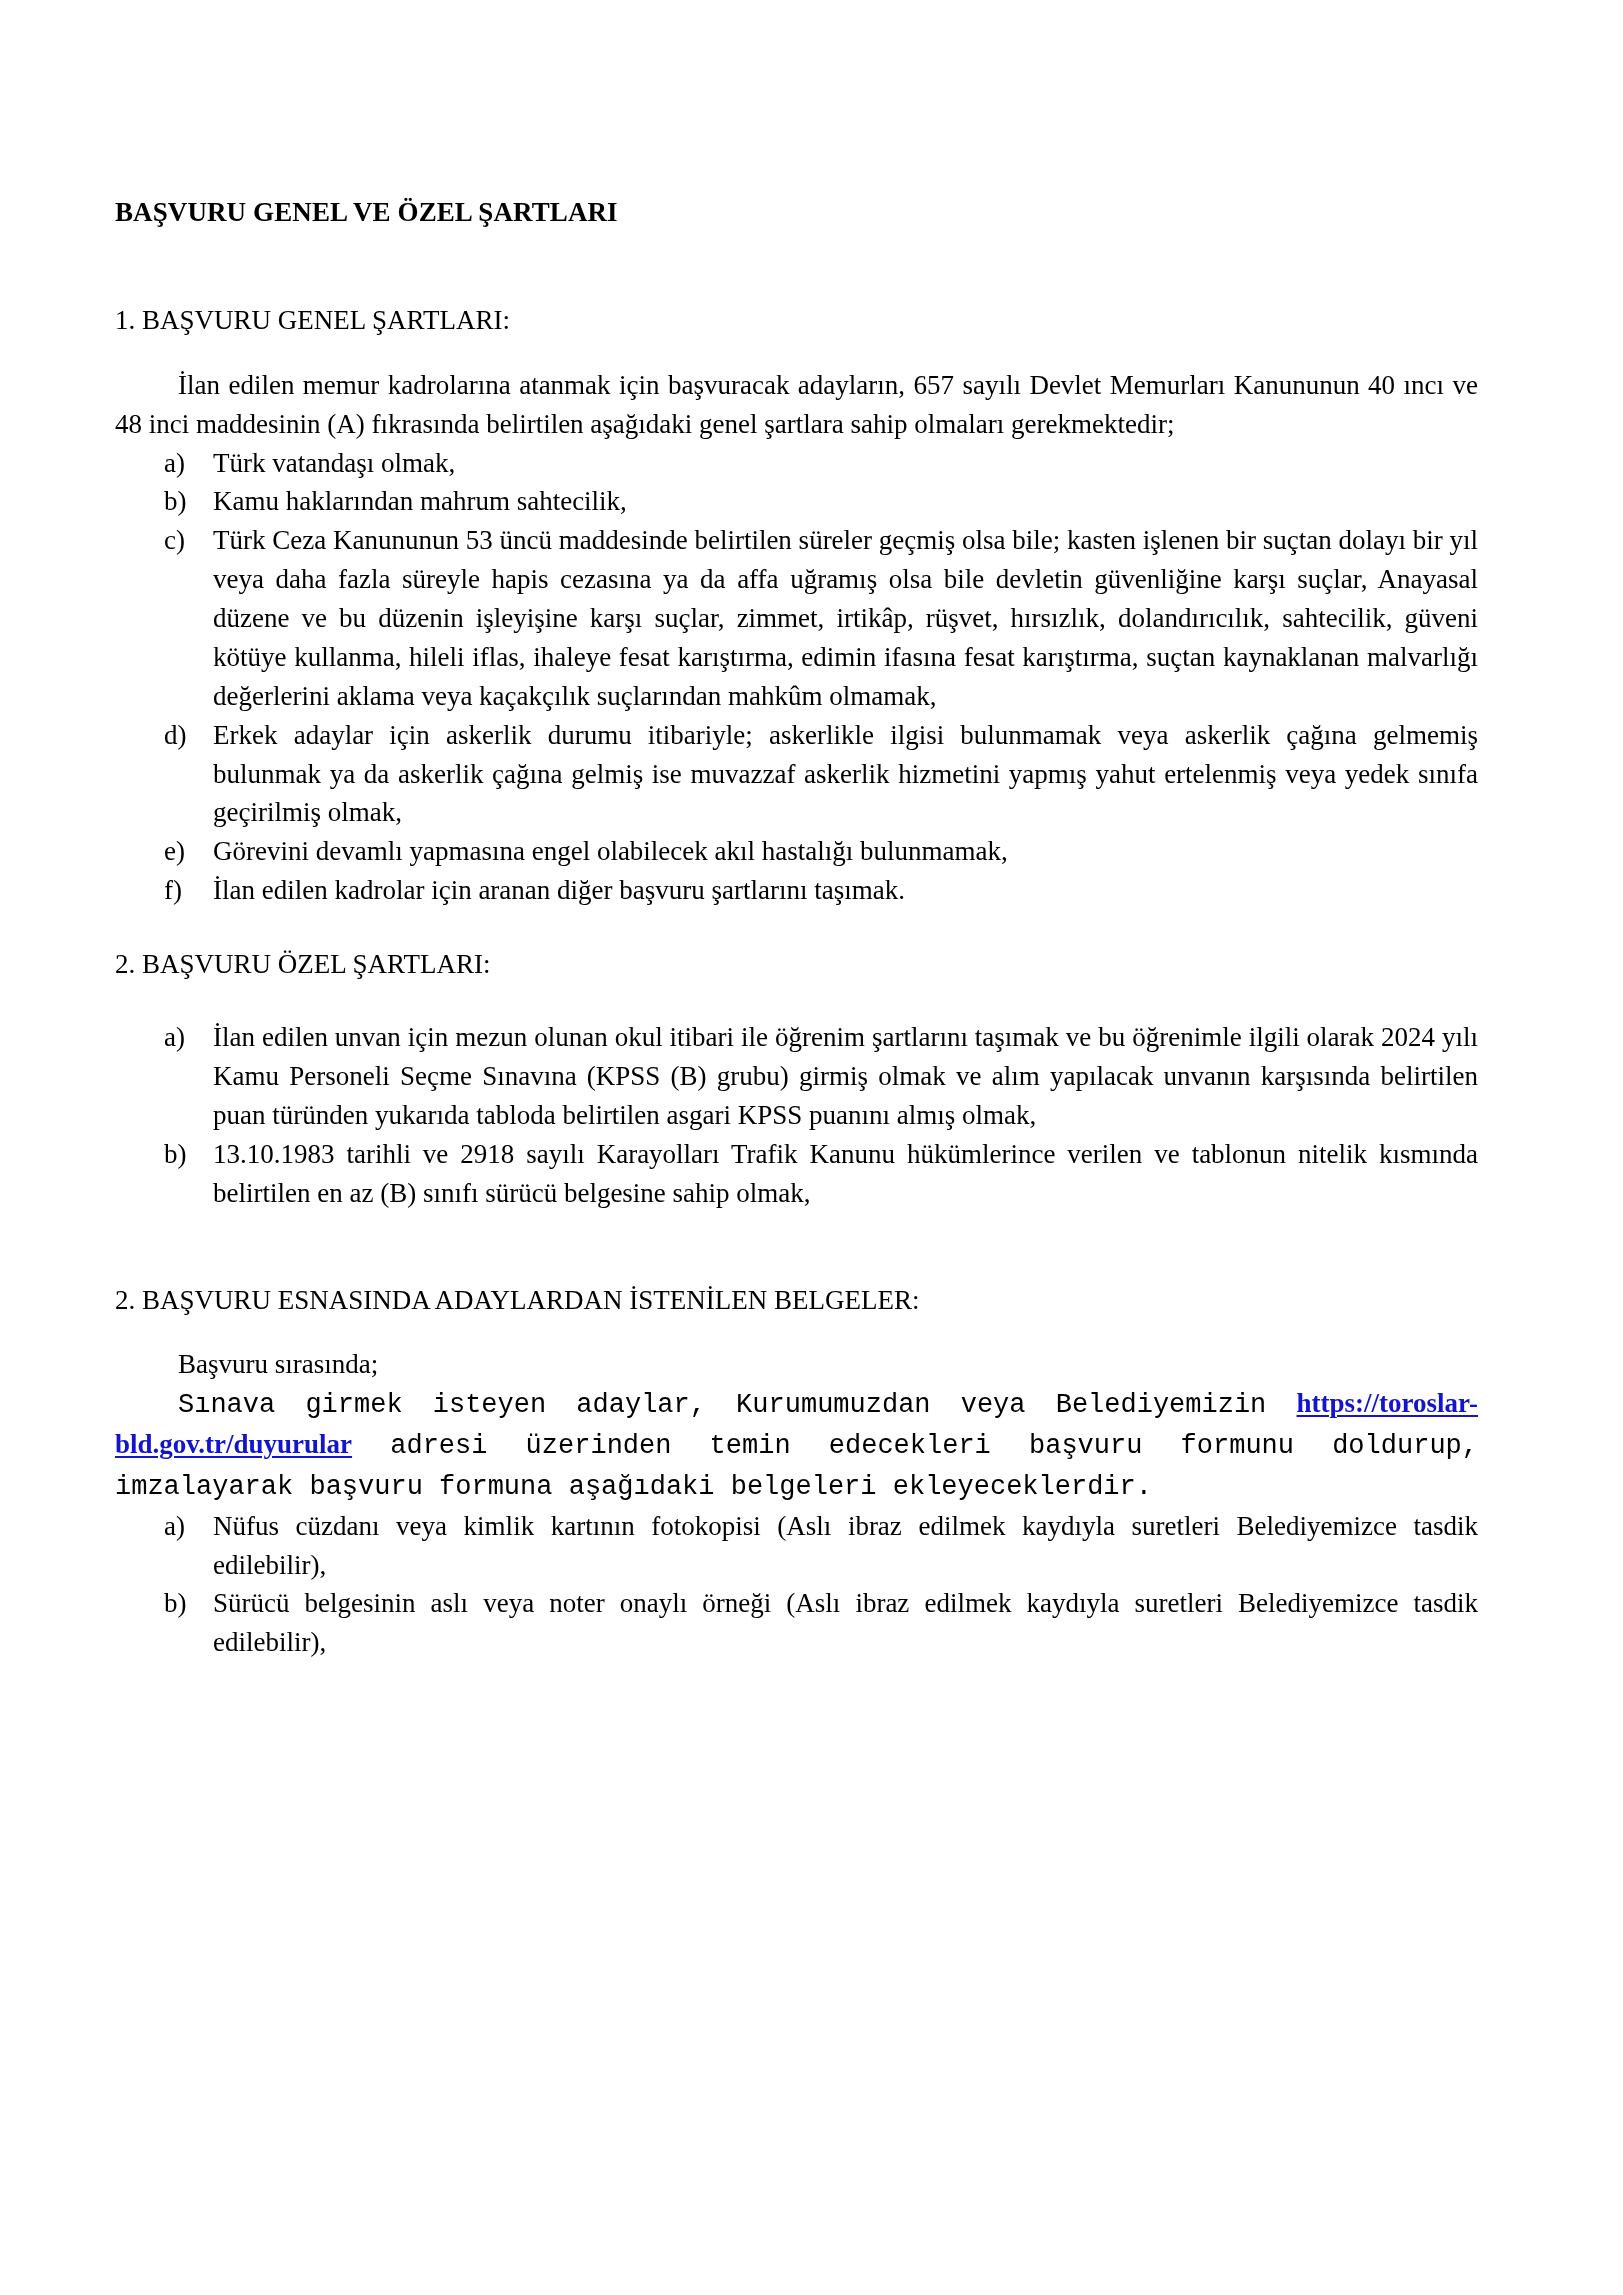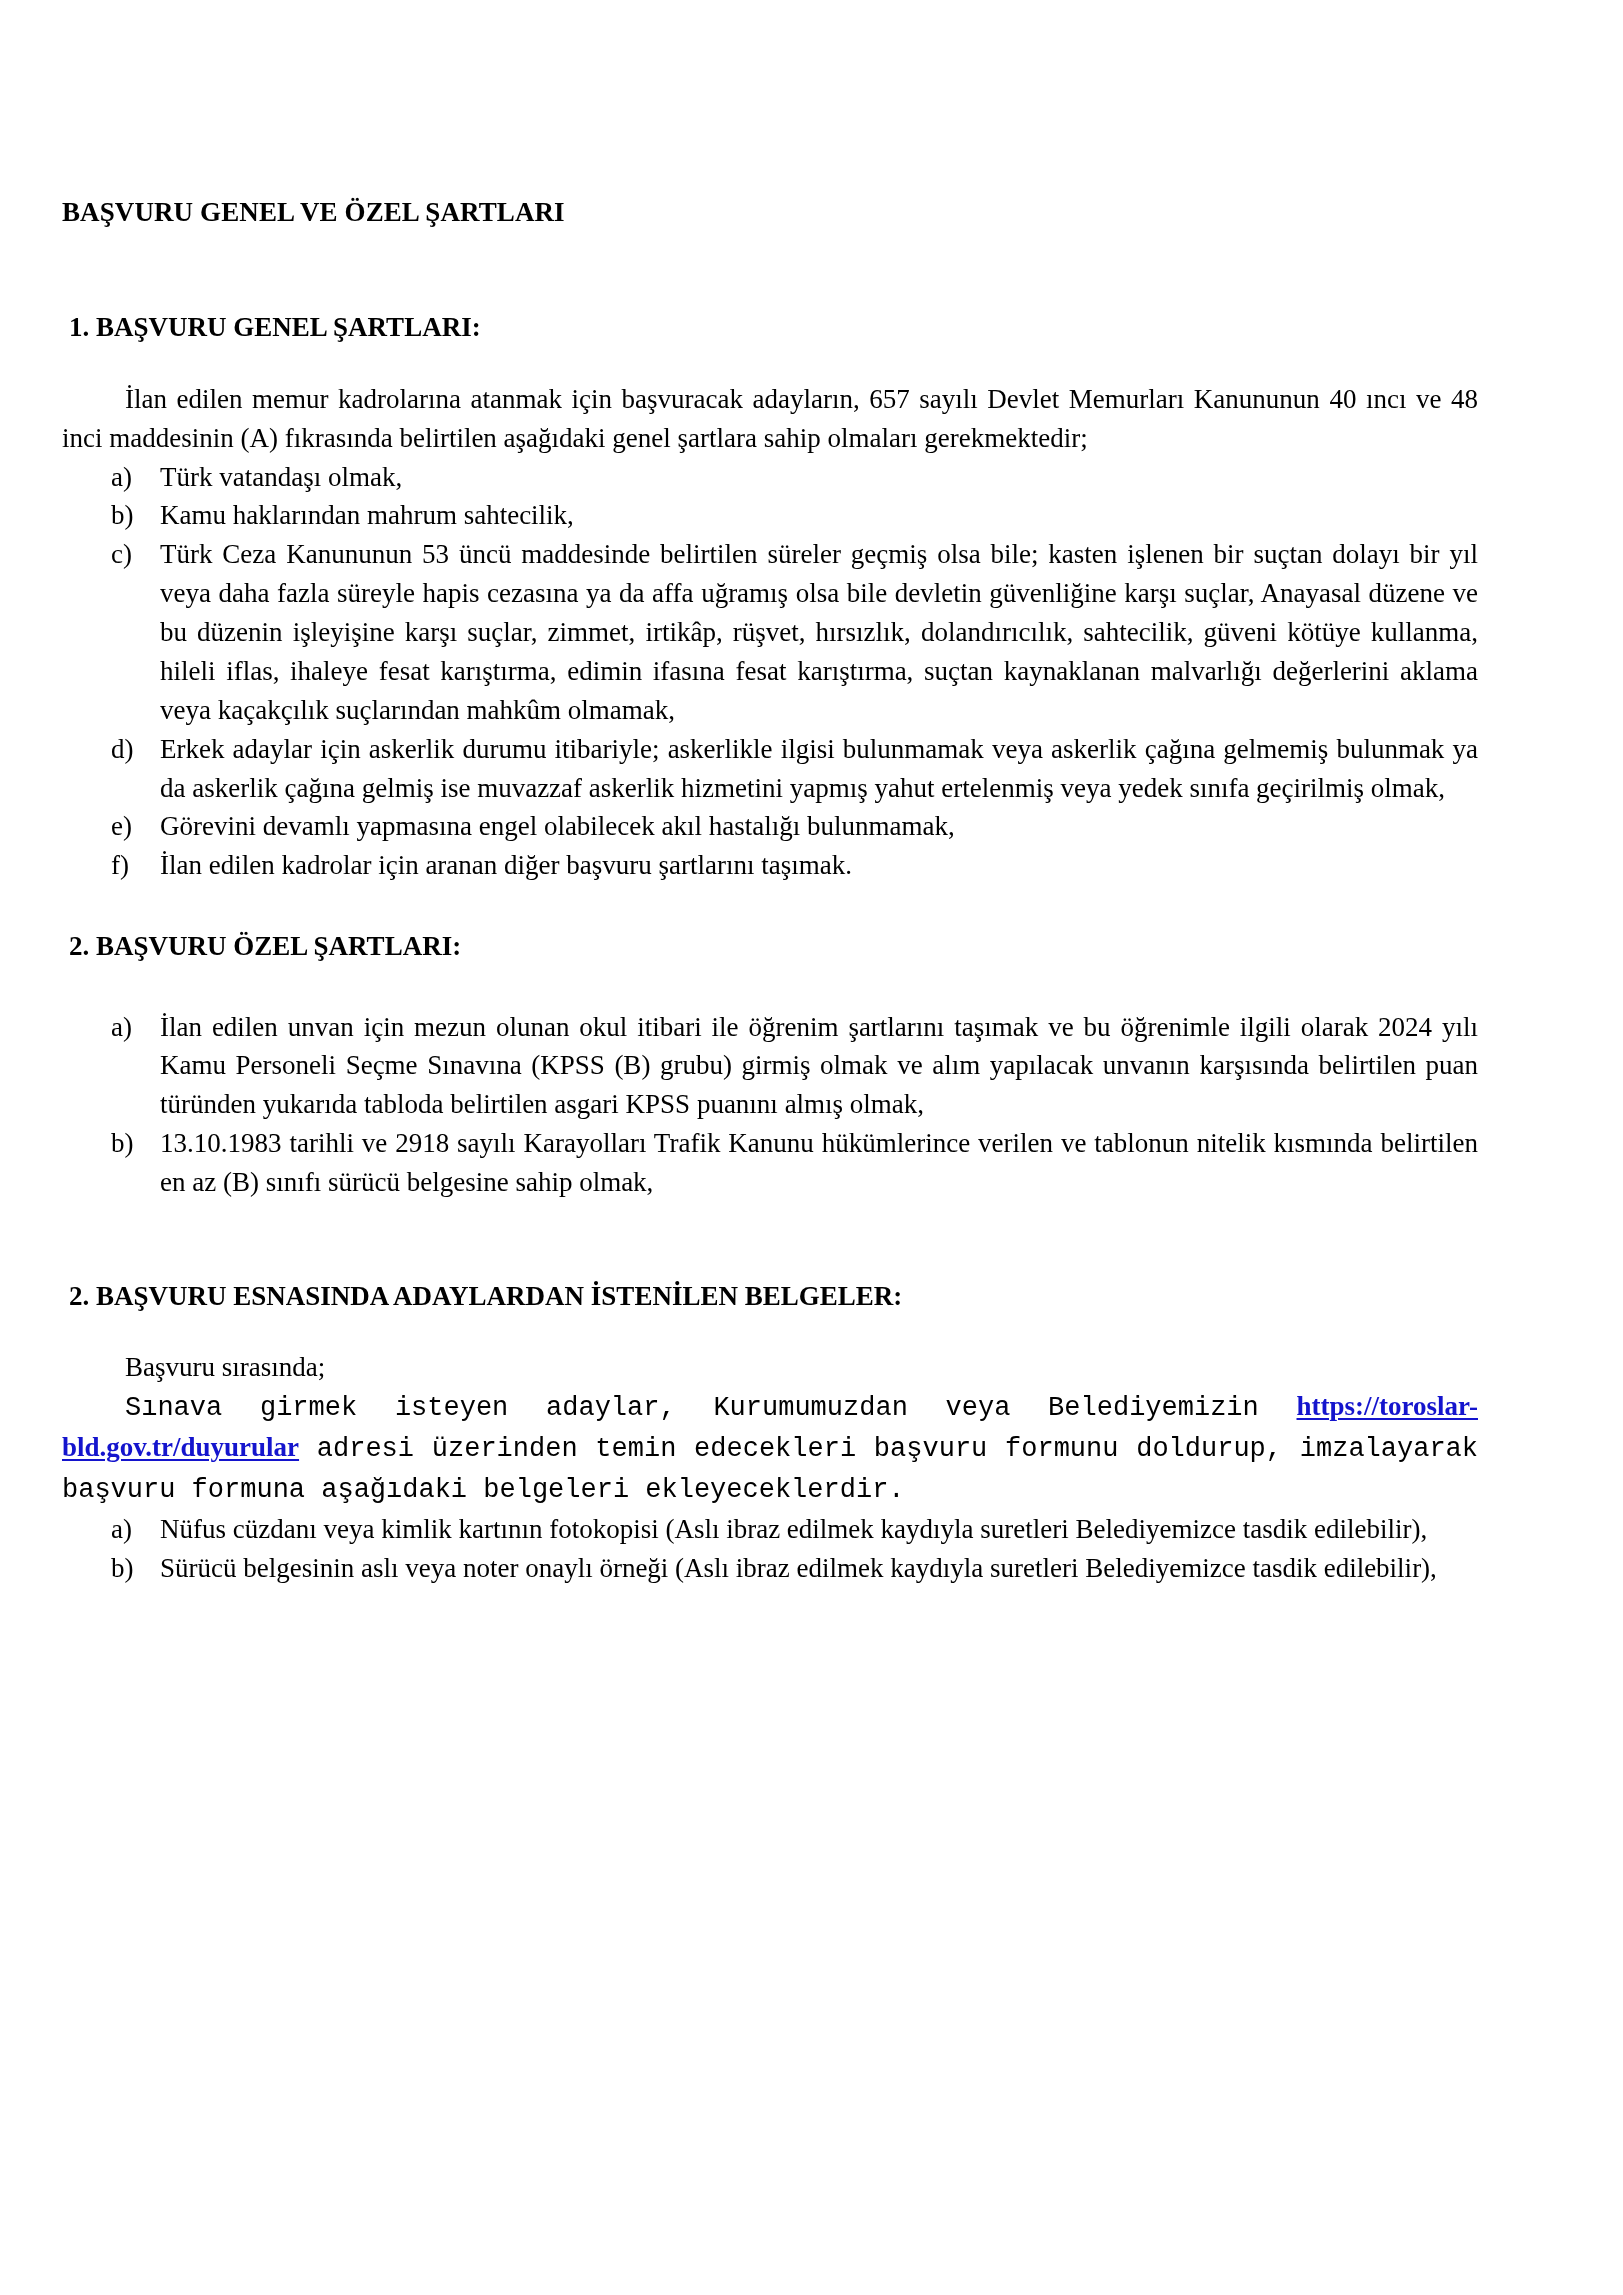--- a/index.html
+++ b/index.html
@@ -8,39 +8,39 @@
     padding: 0;
     background: #ffffff;
   }
 
   .page {
     position: relative;
     width: 1623px;
     height: 2007px;
     background: #ffffff;
     box-sizing: border-box;
-    padding: 196px 145px 0 62px;
+    padding: 196px 145px 0 115px;
     font-family: "Liberation Serif", "DejaVu Serif", serif;
     color: #000000;
     font-size: 27px;
     line-height: 1.42;
   }
 
   .doc-title {
     font-weight: bold;
     font-size: 27px;
     letter-spacing: 0.1px;
     margin: 0 0 38px 0;
     line-height: 1.2;
   }
 
   .section-heading {
-    font-weight: bold;
+    font-weight: normal;
     font-size: 27px;
-    margin: 7px;
+    margin: 0;
     line-height: 1.2;
   }
 
   .para {
     margin: 0;
     text-align: justify;
     text-justify: inter-word;
     text-indent: 63px;
     line-height: 1.44;
   }

